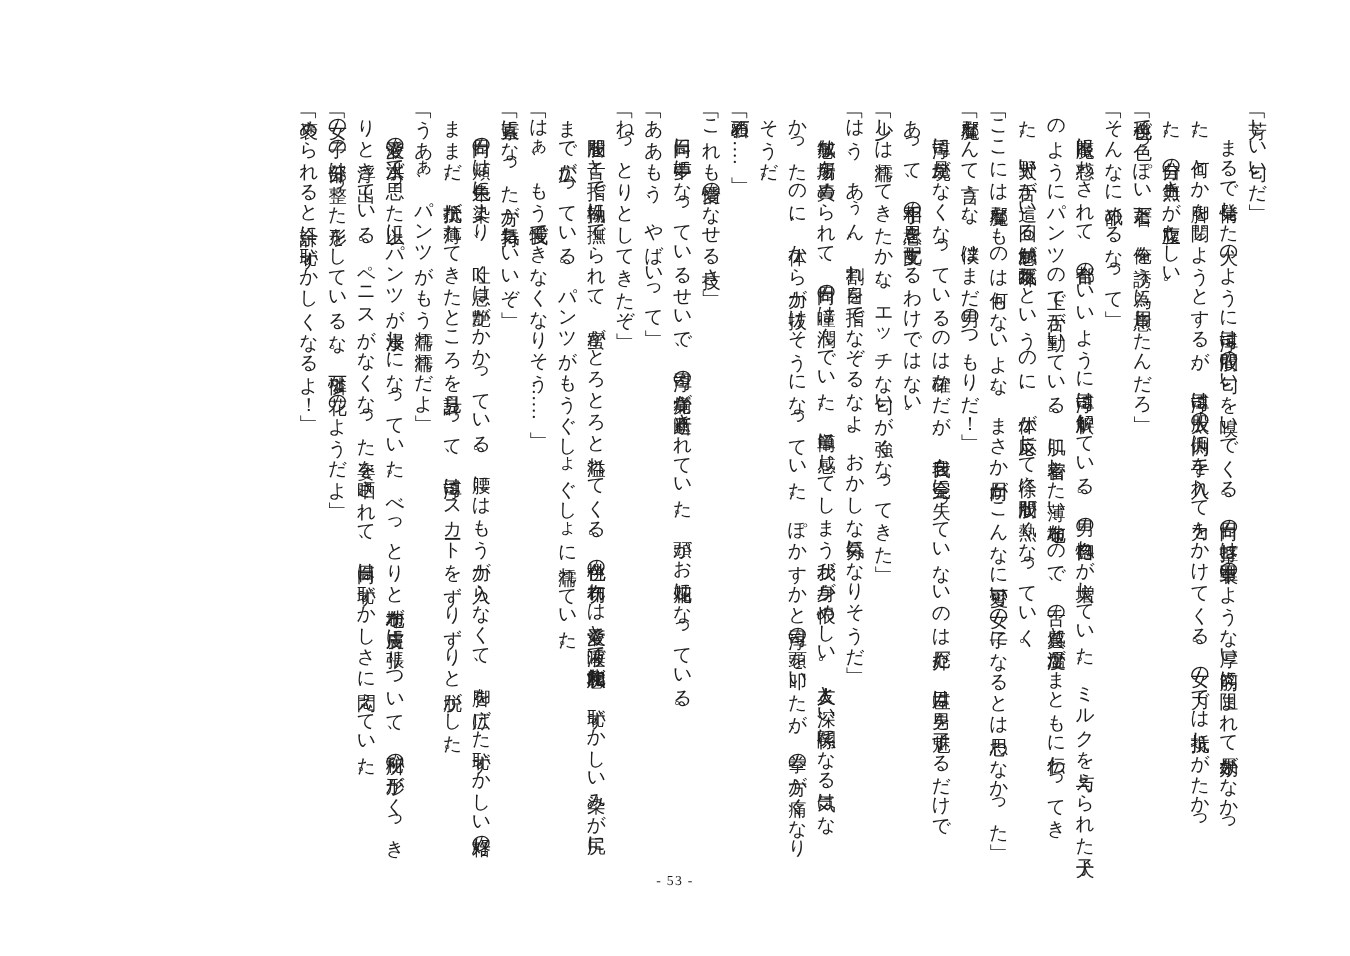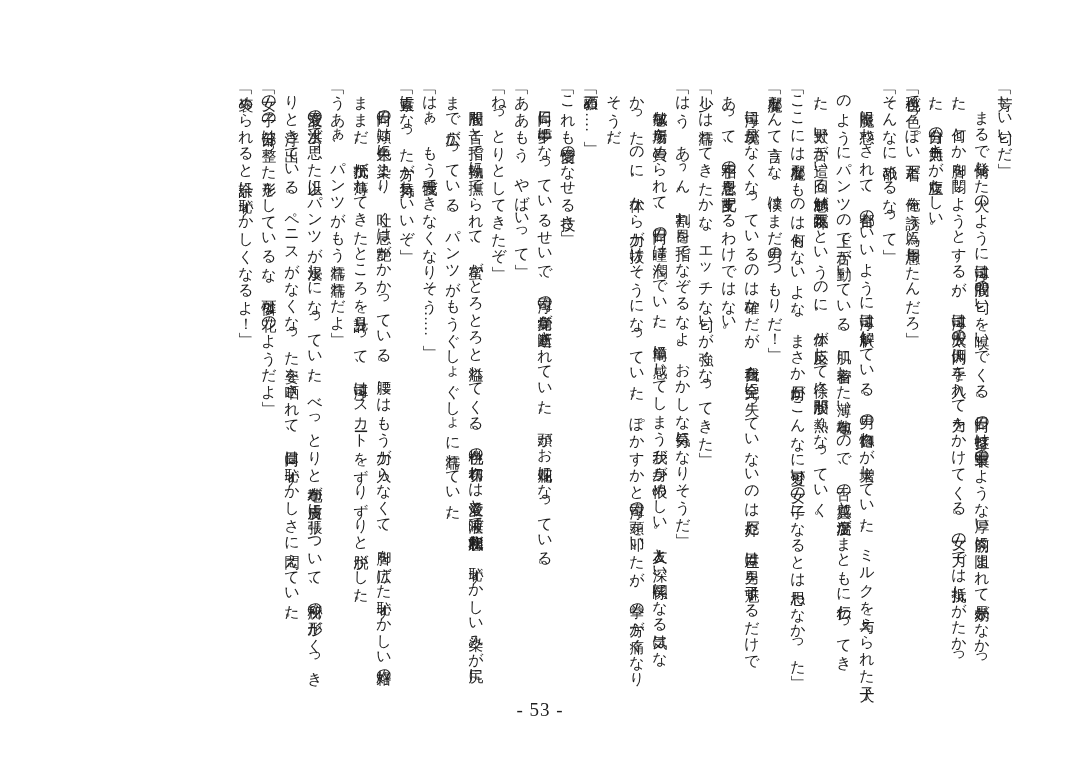--- a/index.html
+++ b/index.html
@@ -40,21 +40,21 @@
   }
   .para.nar {
     text-indent: 1em;
   }
   .page-number {
     position: absolute;
     top: 699px;
     left: 0;
     width: 100%;
     text-align: center;
-    font-size: 19px;
+    font-size: 11px;
     letter-spacing: 1px;
     color: #1e1e1e;
   }
 </style>
 </head>
 <body>
 
 <div class="scan-page">
 
   <main class="text-block">

